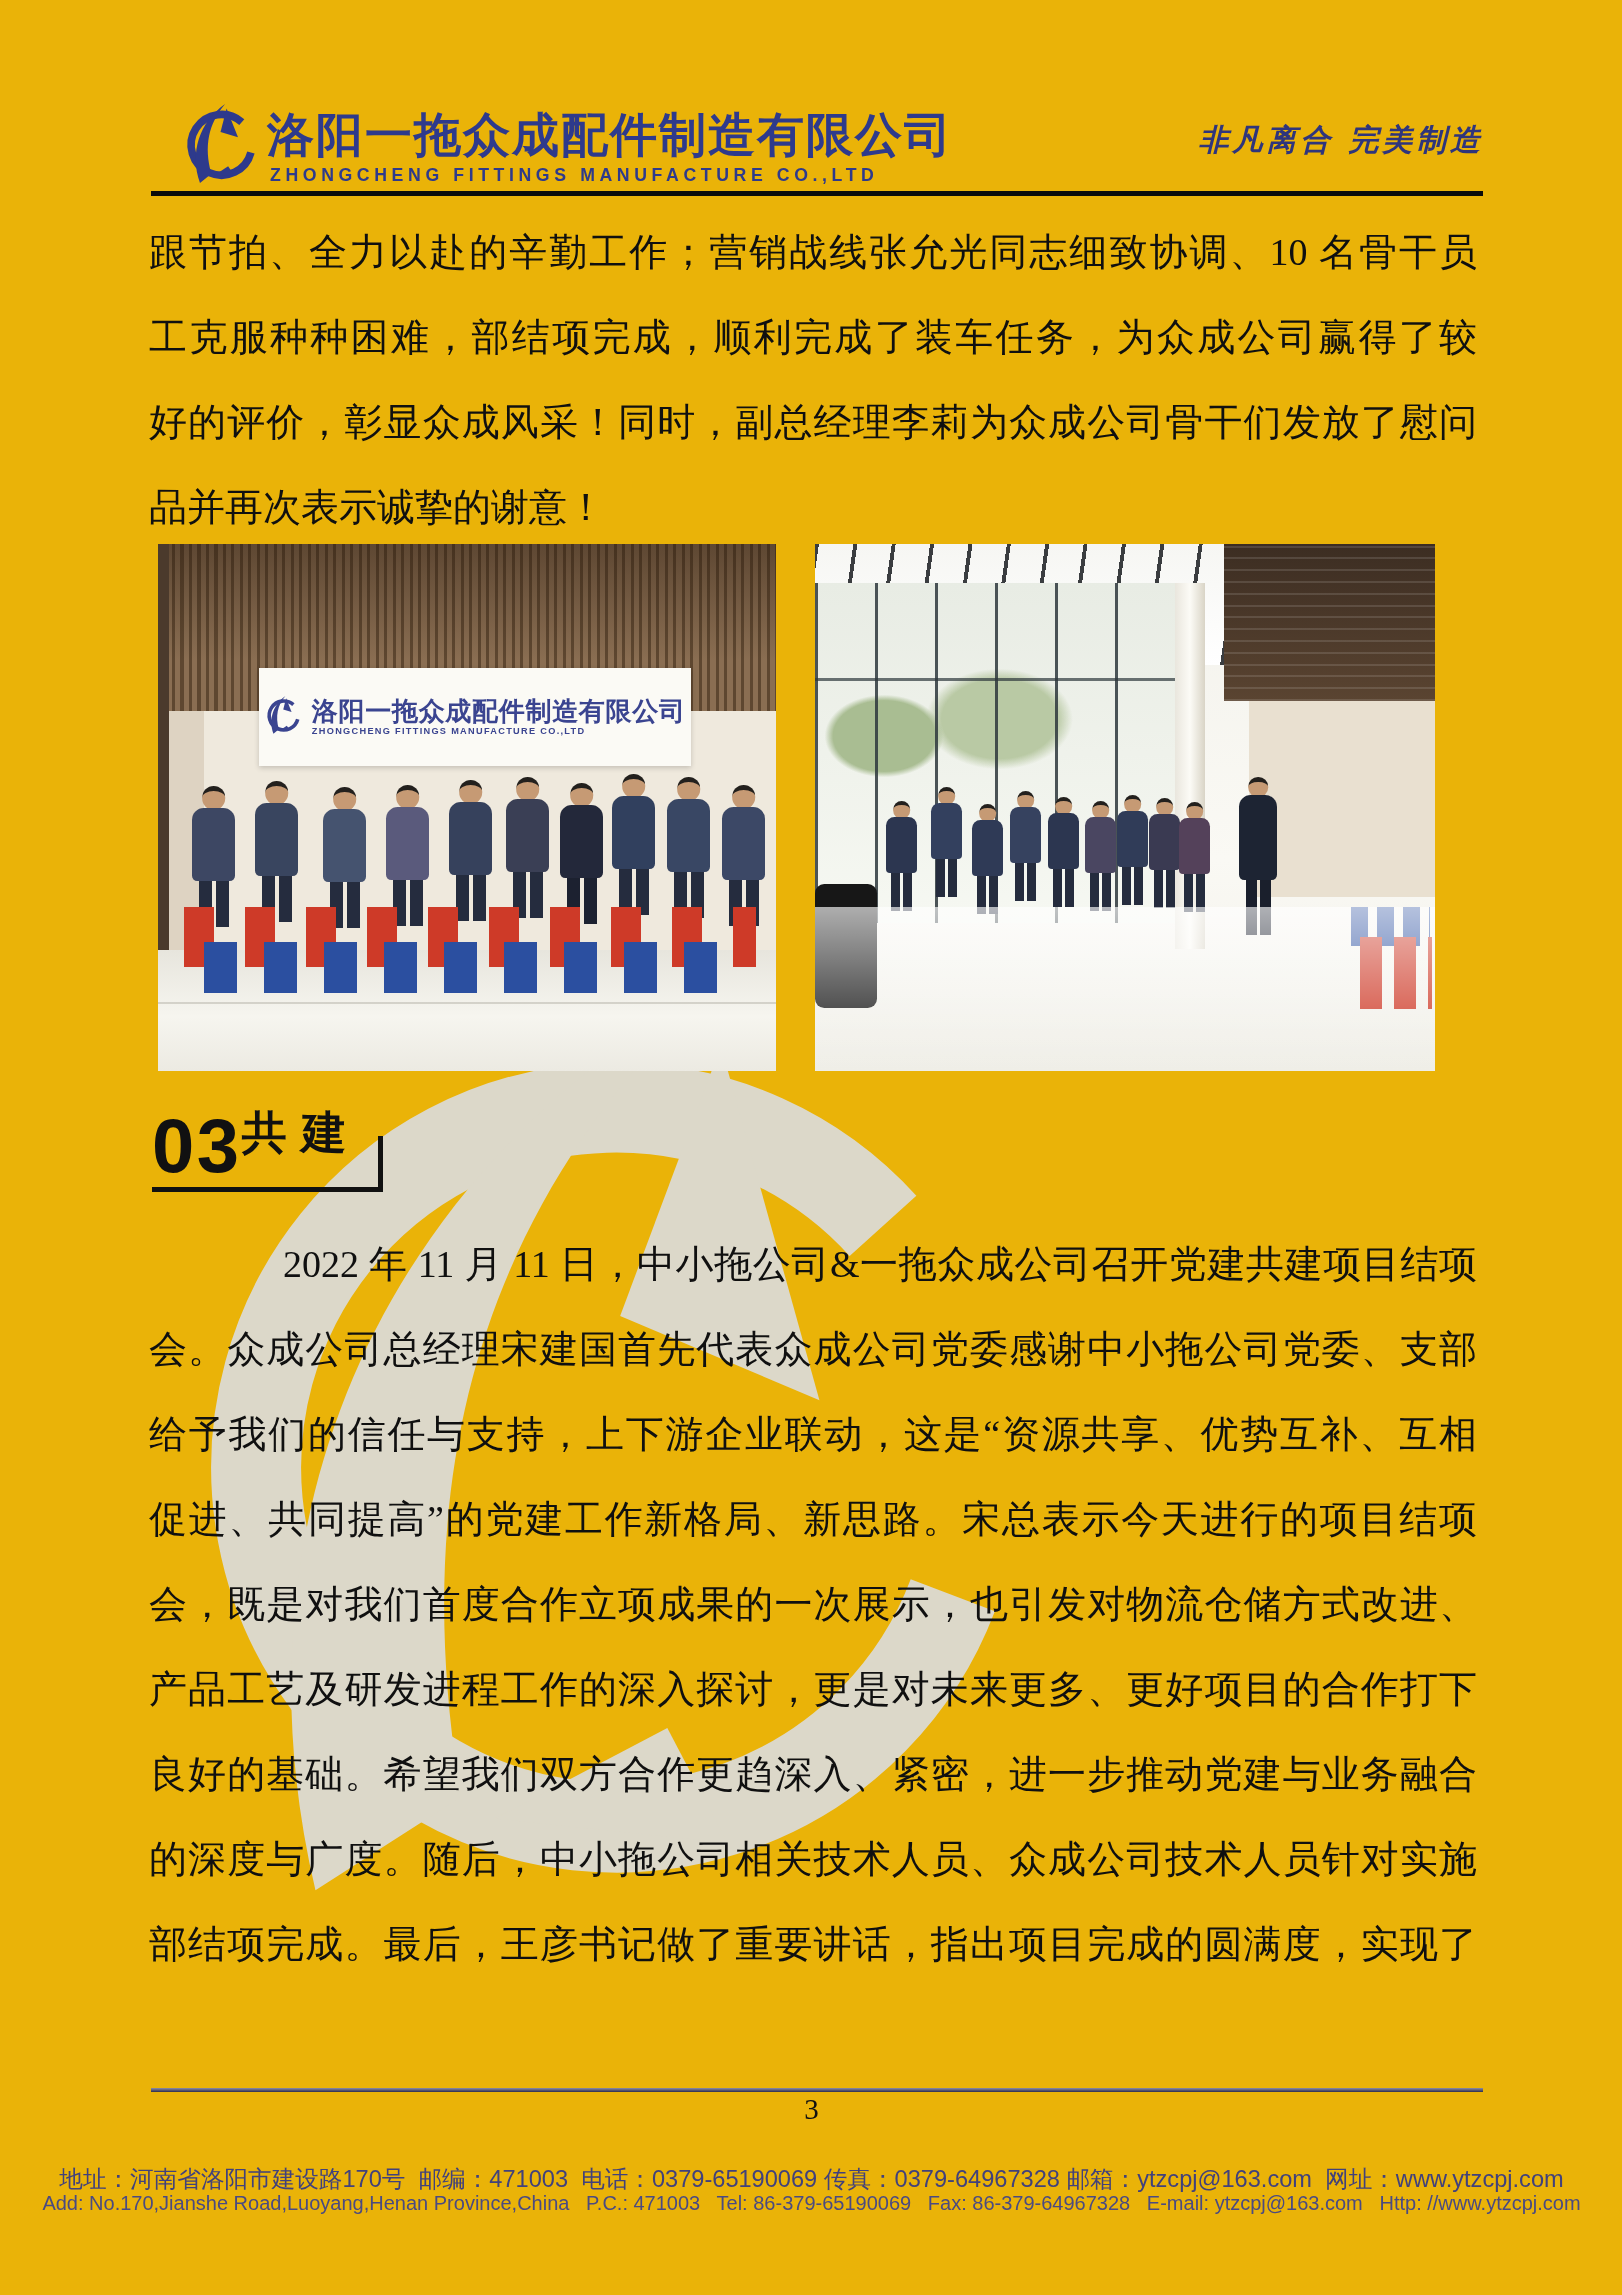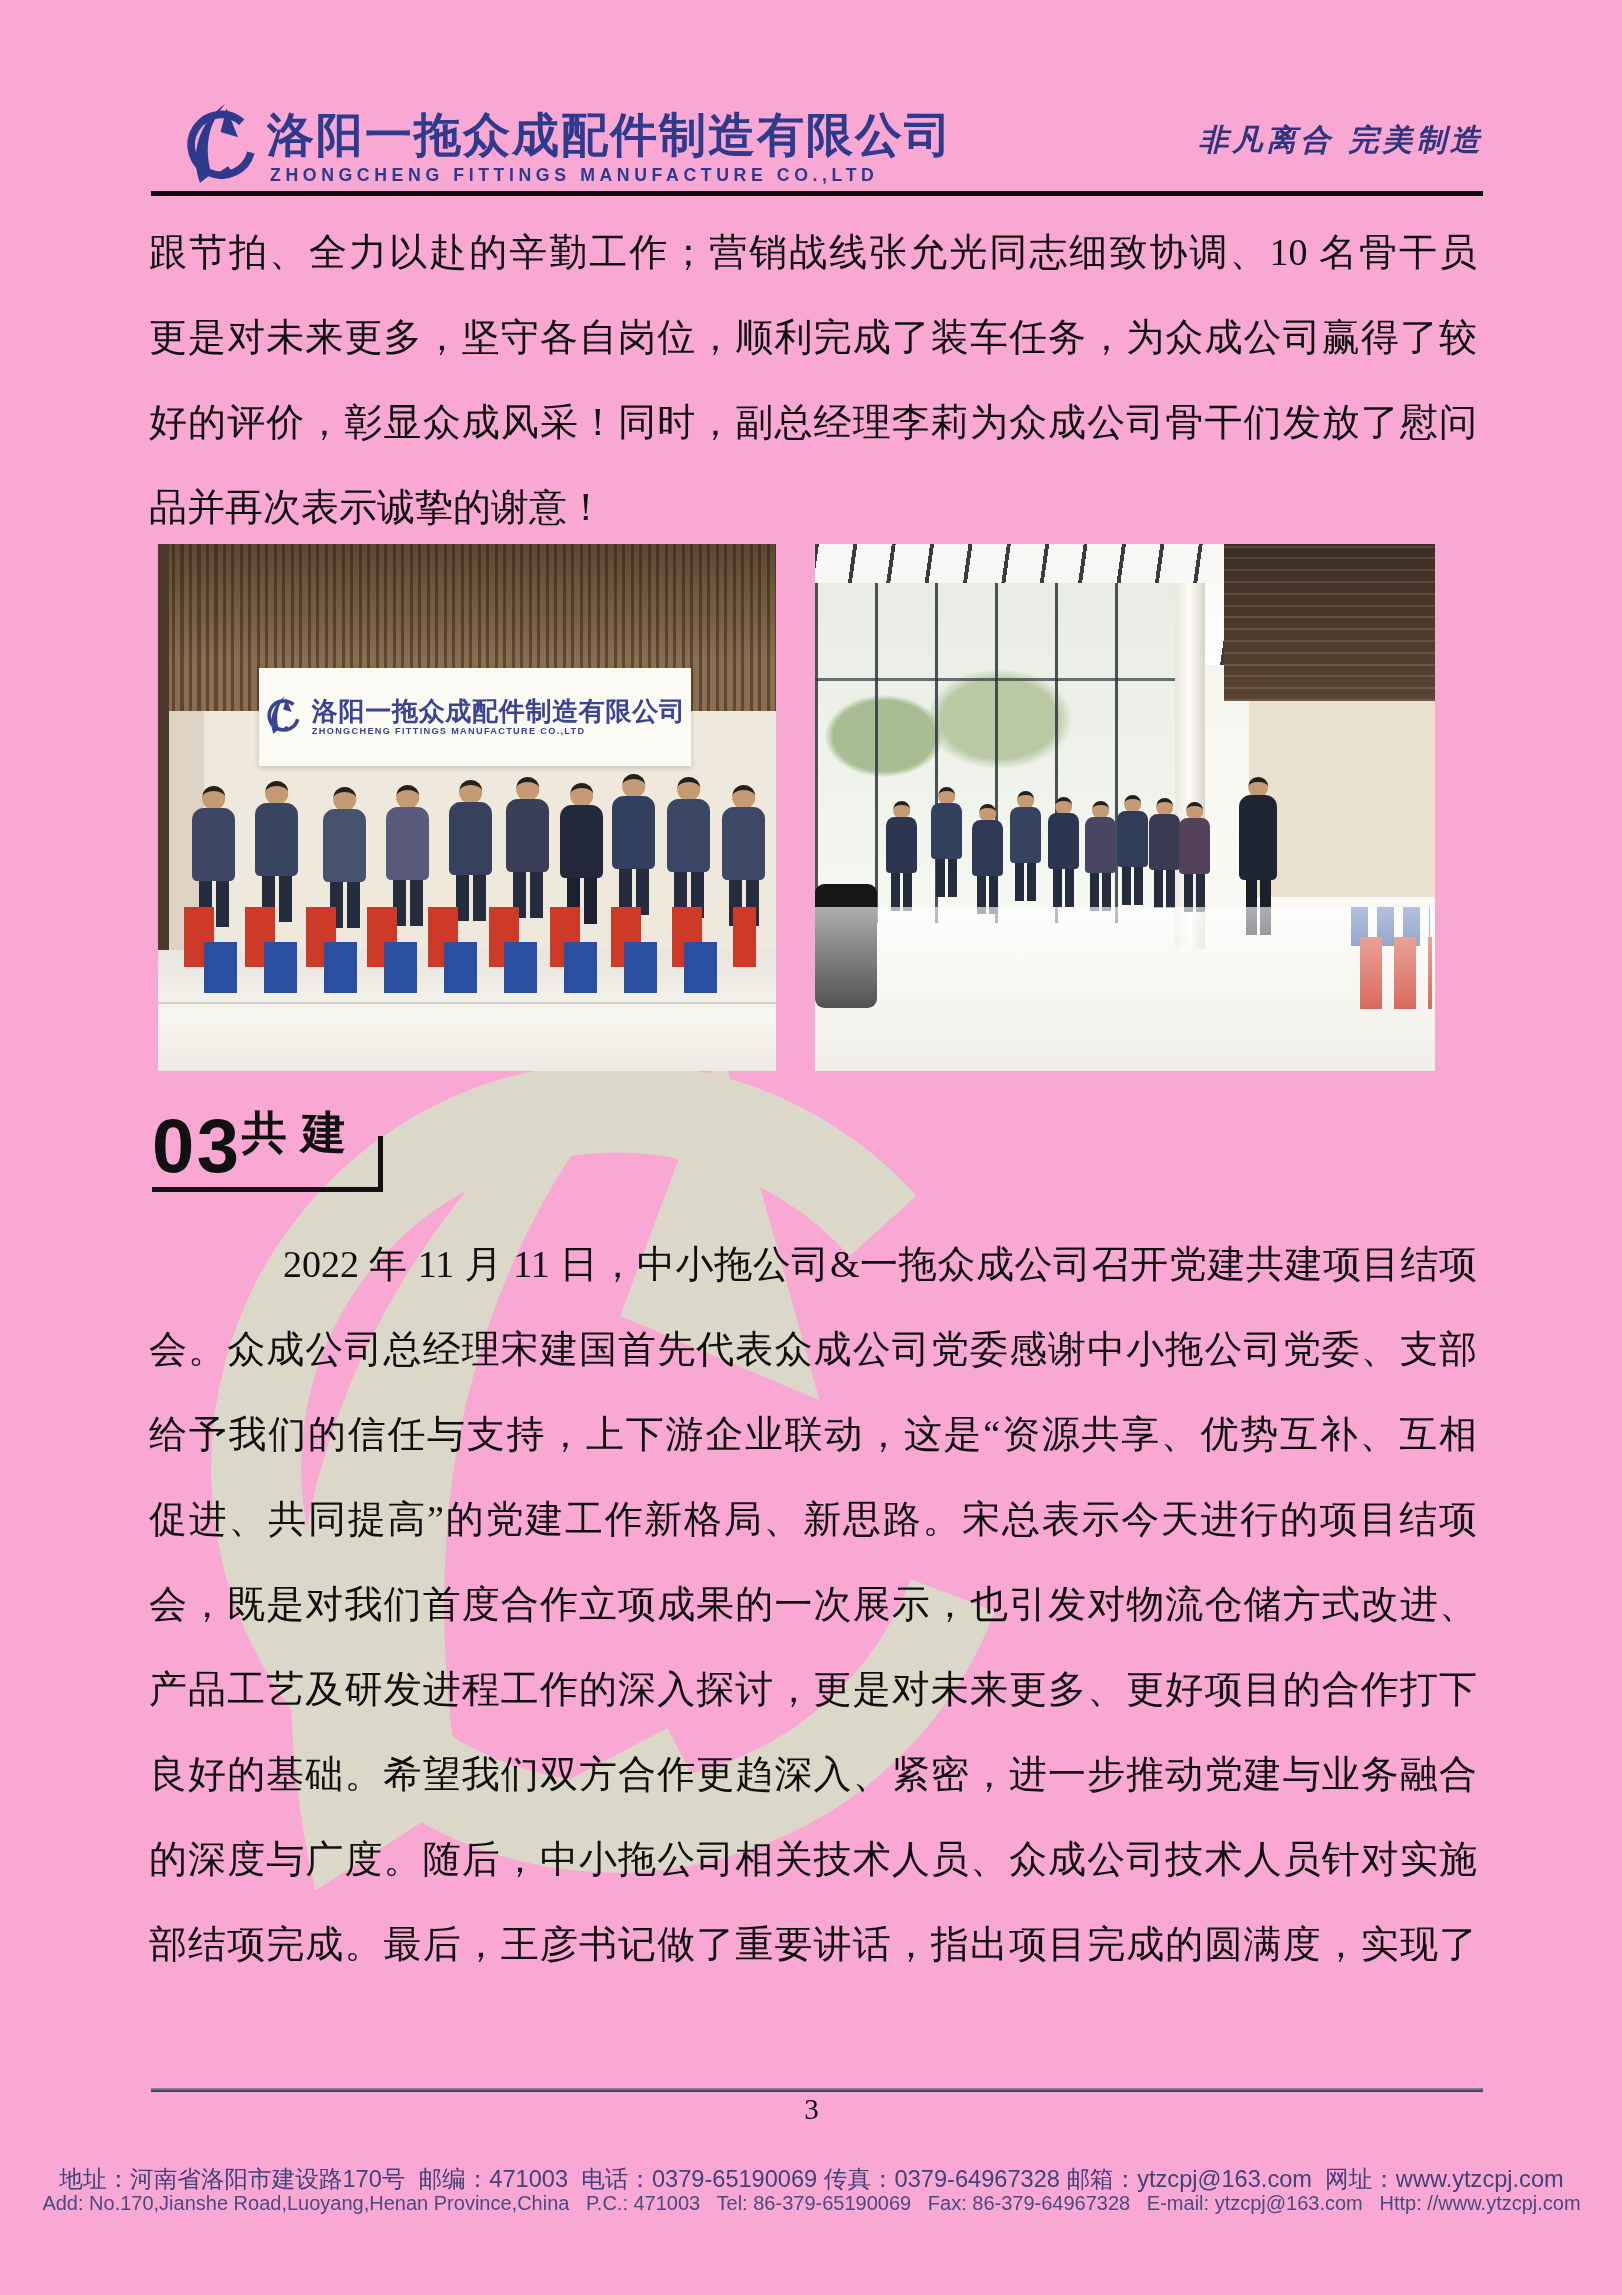--- a/index.html
+++ b/index.html
@@ -1,18 +1,18 @@
 <!DOCTYPE html>
 <html style="font-size:10.5px"><head>
 <meta charset="utf-8">
 <style>
   html,body{margin:0;padding:0;}
   .page{
     position:relative; width:1623px; height:2295px;
-    background:#f9a8d4; overflow:hidden; color:#111;
+    background:#eab308; overflow:hidden; color:#111;
     font-family:"Liberation Serif","DejaVu Serif",serif;
   }
   
   .logo-icon{position:absolute;left:181px;top:102px;width:76px;height:92px;color:#2e3a8c;}
   .company-cn{
     position:absolute;left:267px;top:109px;
     font-family:"Liberation Sans","DejaVu Sans",sans-serif;
     font-weight:bold;font-size:47px;line-height:52px;color:#2e3a8c;letter-spacing:2px;
   }
   .company-en{
@@ -156,21 +156,21 @@
         <use href="#zc-logo"></use>
       </svg>
   </div>
   <div class="company-cn">洛阳一拖众成配件制造有限公司</div>
   <div class="company-en">ZHONGCHENG FITTINGS MANUFACTURE CO.,LTD</div>
   <div class="slogan">非凡离合 完美制造</div>
   <div class="header-rule"></div>
 
   <div class="para para-top">
     <div class="ln">跟节拍、全力以赴的辛勤工作；营销战线张允光同志细致协调、10 名骨干员</div>
-    <div class="ln">更是对未来更多，坚守各自岗位，顺利完成了装车任务，为众成公司赢得了较</div>
+    <div class="ln">工克服种种困难，部结项完成，顺利完成了装车任务，为众成公司赢得了较</div>
     <div class="ln">好的评价，彰显众成风采！同时，副总经理李莉为众成公司骨干们发放了慰问</div>
     <div class="ln no-stretch">品并再次表示诚挚的谢意！</div>
   </div>
 
   <div class="photo photo-left">
     <div class="pl-ceiling"></div>
     <div class="pl-wall"></div>
     <div class="pl-wall-shade"></div>
     <div class="pl-edge"></div>
     <div class="pl-sign">

